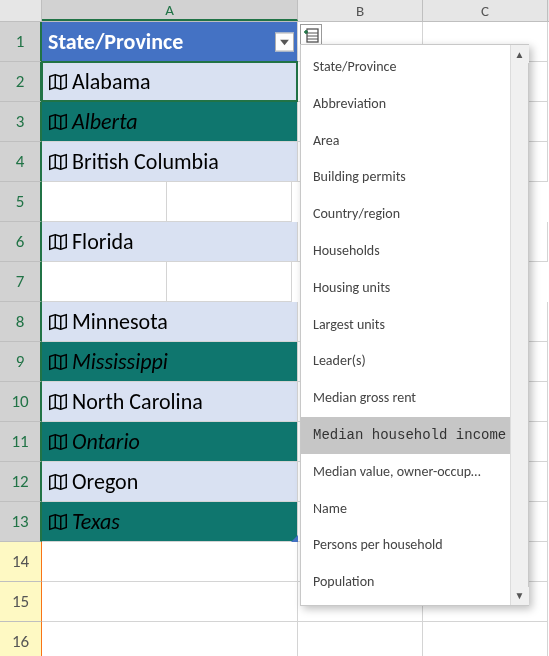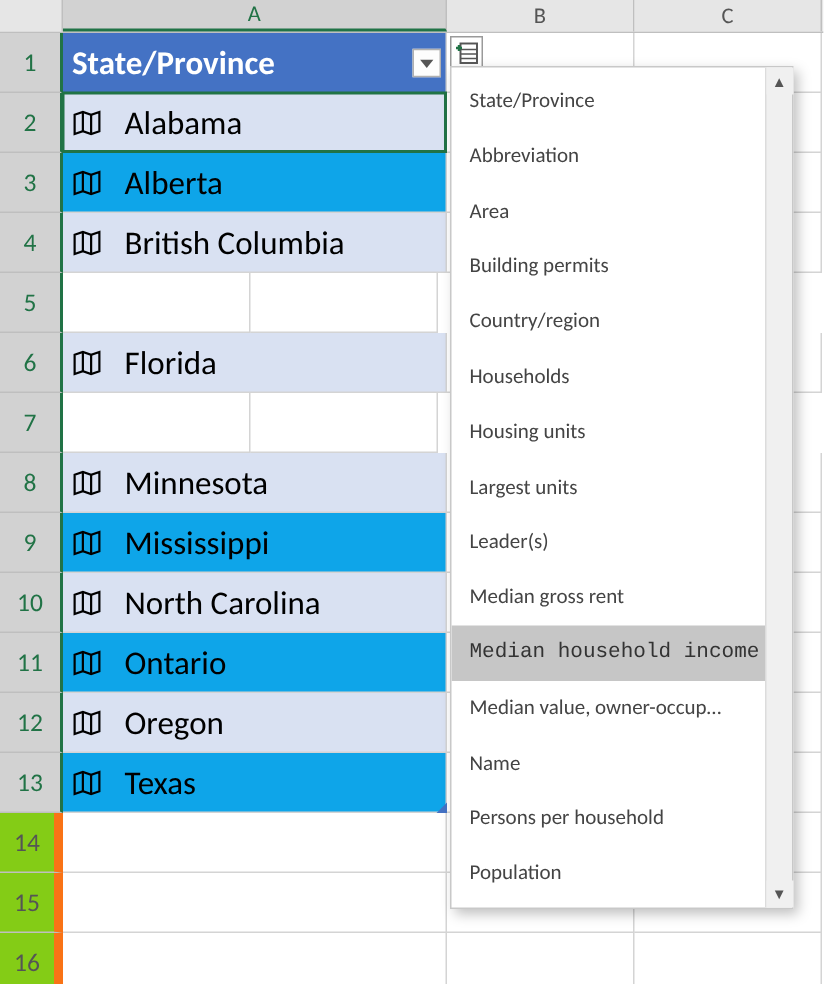--- a/index.html
+++ b/index.html
@@ -48,22 +48,22 @@
   .rows { }
   .row {
     display: flex;
     height: 40px;
   }
   .row-h {
     width: 42px;
     text-align: center;
     line-height: 40px;
     font-size: 17px;
-    background: #84cc16;
-    border-right: 6px solid #f97316;
+    background: #fef9c3;
+    border-right: 1px solid #f97316;
     border-bottom: 1px solid #bfbfbf;
     color: #555;
   }
   .row-h.hasdata {
     background: #d2d2d2;
     border-right: 2px solid #217346;
     color: #217346;
   }
   .cell {
     height: 40px;
@@ -96,26 +96,26 @@
     width: 19px;
     height: 19px;
     background: #fdfdfd;
     border: 1px solid #b0b0b0;
     display: flex;
     align-items: center;
     justify-content: center;
   }
   .filter-btn svg { display:block; }
   .banded-odd { background: #D9E1F2; }
-  .banded-even { background: #0ea5e9; }
+  .banded-even { background: #0f766e; font-style: italic; }
   .data-cell {
     padding-left: 4px;
     display: flex;
     align-items: center;
-    gap: 13px;
+    gap: 2px;
   }
   .map-icon svg { display:block; }
   .map-icon { flex-shrink:0; width:24px; display:flex; align-items:center; justify-content:center;}
   .active-cell {
     position: absolute;
     border: 2px solid #217346;
     pointer-events: none;
     z-index: 5;
   }
   .insert-btn {

